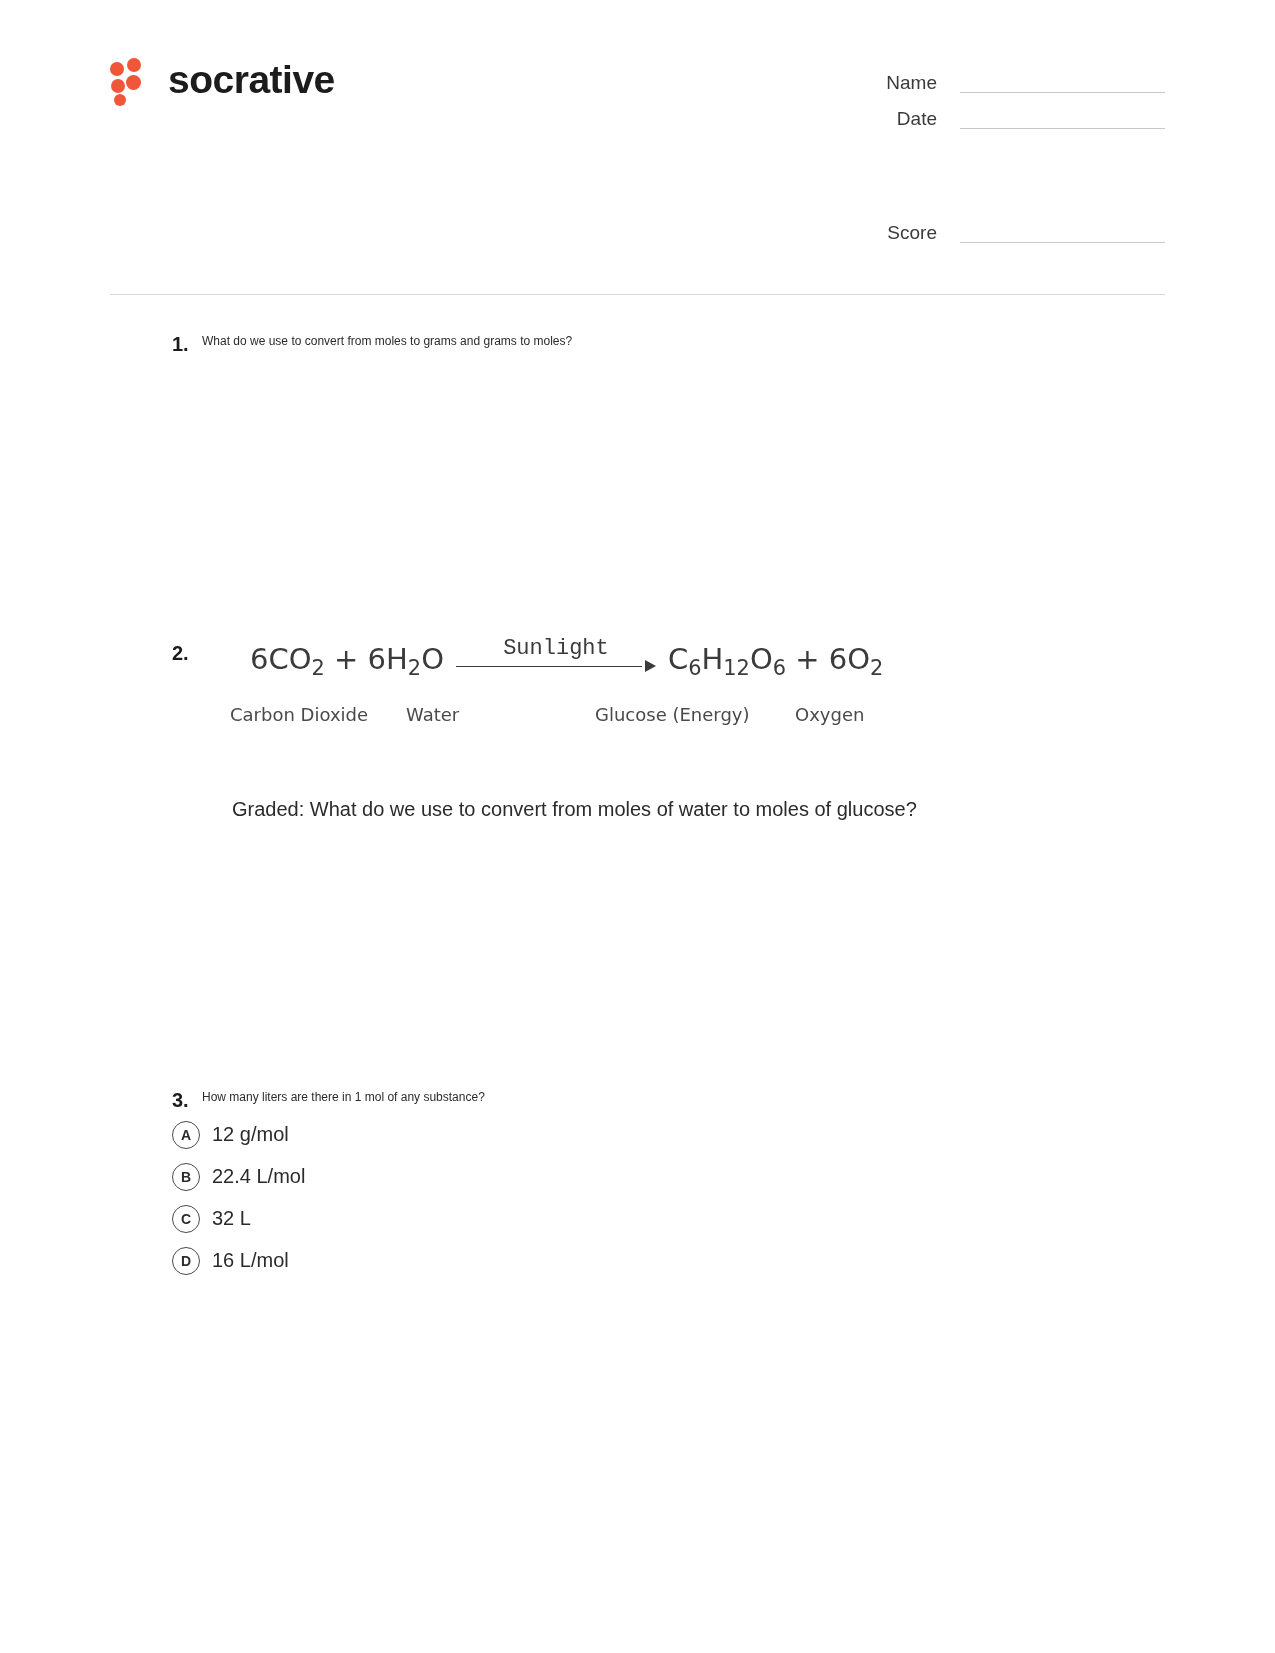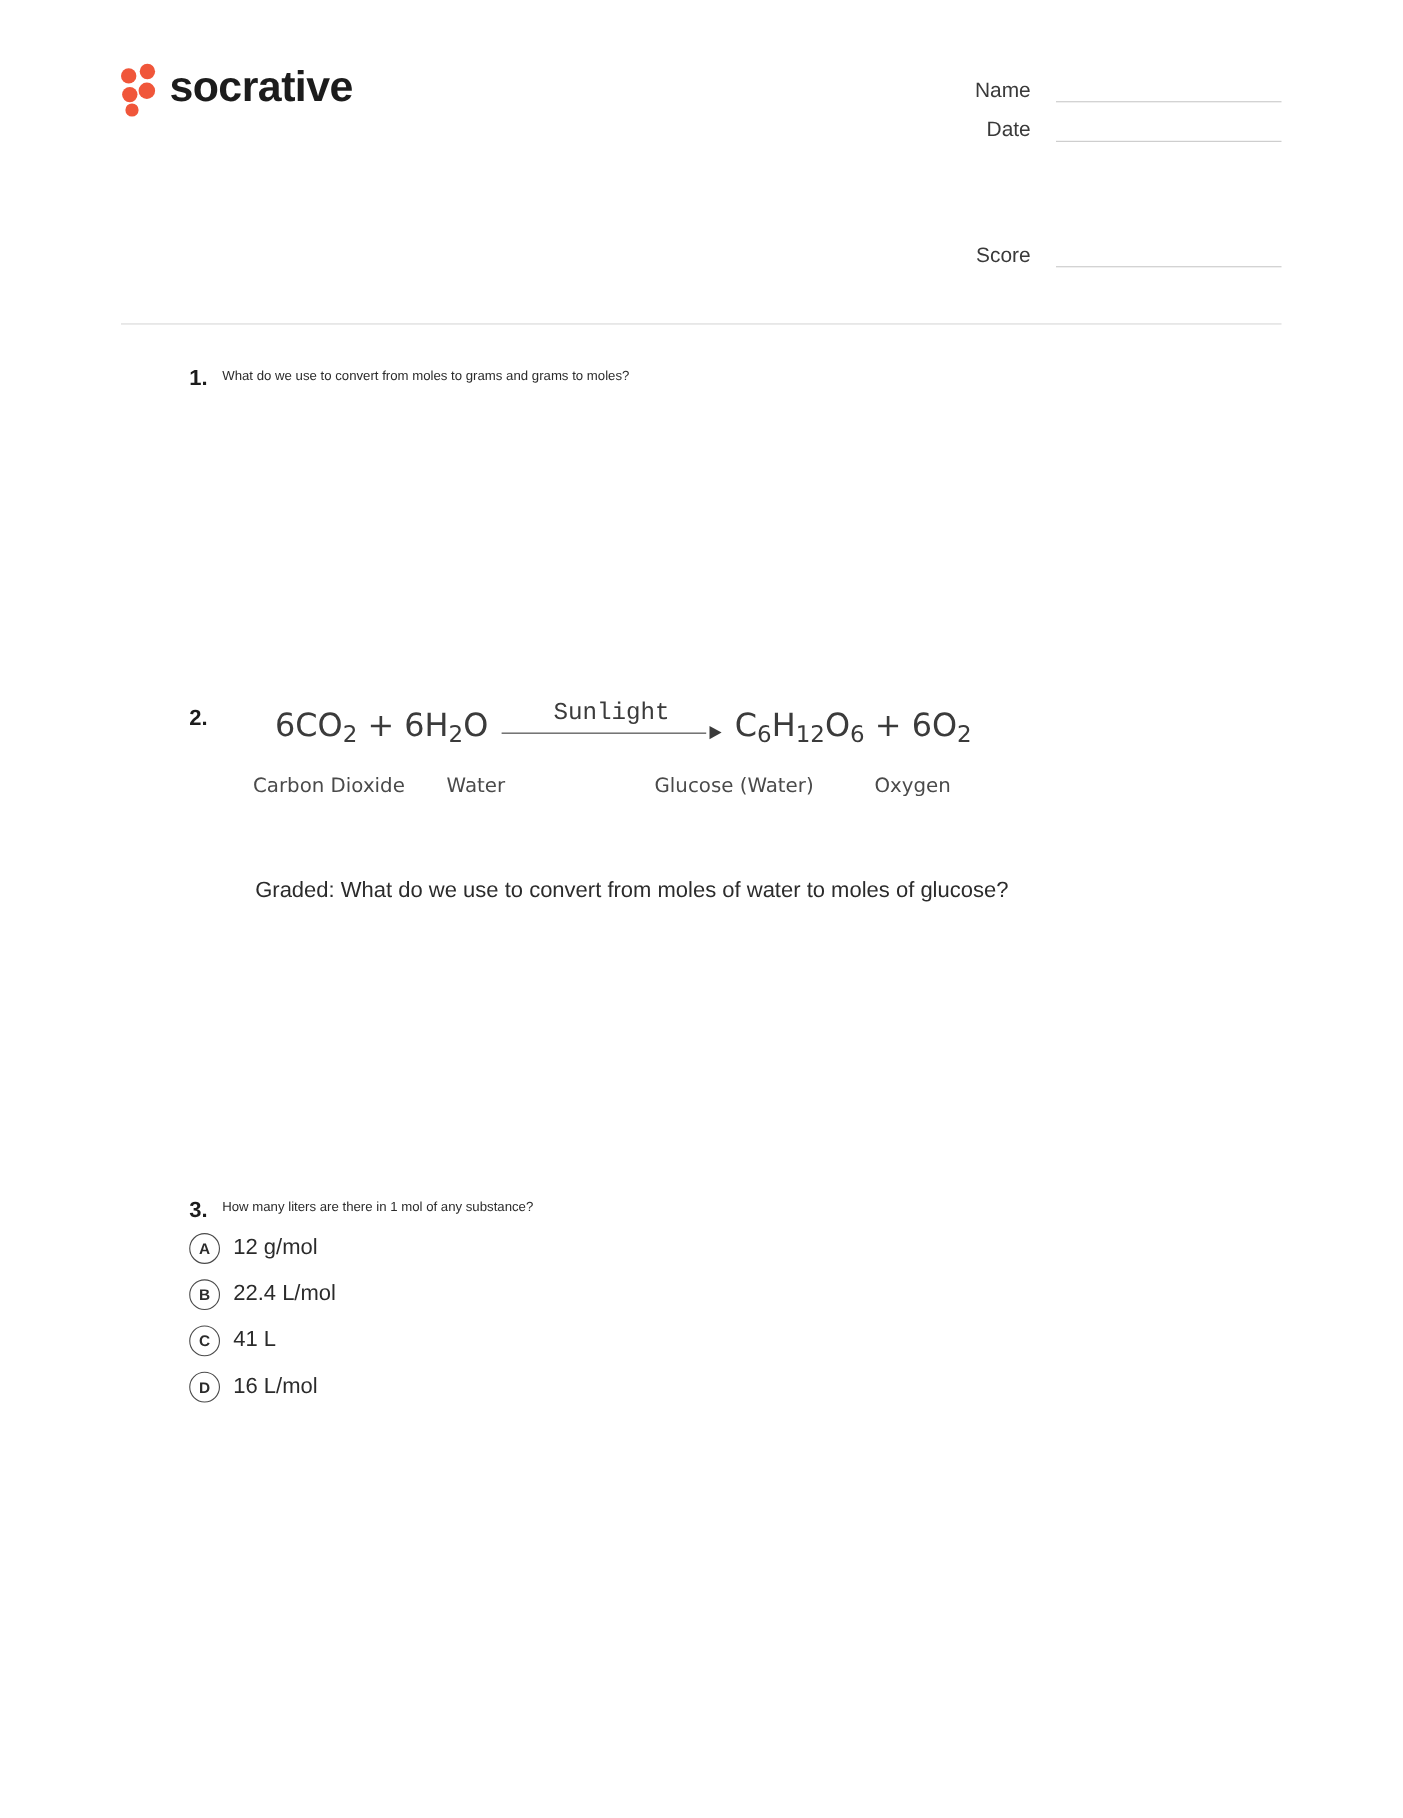--- a/index.html
+++ b/index.html
@@ -26,20 +26,21 @@
   
   .header {
     display: flex;
     justify-content: space-between;
     align-items: flex-start;
     padding-top: 58px;
   }
   .brand {
     display: flex;
     align-items: center;
+    gap: 14px;
   }
   .brand-mark {
     width: 44px;
     height: 44px;
     position: relative;
     flex: none;
   }
   .brand-mark span {
     position: absolute;
     background: #f0563a;
@@ -276,21 +277,21 @@
           <span class="eq-arrow-head"></span>
         </span>
         <span>
           <span>C</span><span class="eq-sub">6</span><span>H</span><span class="eq-sub">12</span><span>O</span><span class="eq-sub">6</span>
           <span>+ 6O</span><span class="eq-sub">2</span>
         </span>
       </div>
       <div class="eq-labels">
         <span class="lbl-co2">Carbon Dioxide</span>
         <span class="lbl-h2o">Water</span>
-        <span class="lbl-glu">Glucose (Water)</span>
+        <span class="lbl-glu">Glucose (Energy)</span>
         <span class="lbl-o2">Oxygen</span>
       </div>
     </div>
 
     <div class="q2-prompt">Graded: What do we use to convert from moles of water to moles of glucose?</div>
   </div>
 
   <div class="question" id="q3">
     <div class="q-number">3.</div>
     <div class="q-text">How many liters are there in 1 mol of any substance?</div>
@@ -299,21 +300,21 @@
       <div class="choice">
         <div class="choice-letter">A</div>
         <div class="choice-text">12 g/mol</div>
       </div>
       <div class="choice">
         <div class="choice-letter">B</div>
         <div class="choice-text">22.4 L/mol</div>
       </div>
       <div class="choice">
         <div class="choice-letter">C</div>
-        <div class="choice-text">41 L</div>
+        <div class="choice-text">32 L</div>
       </div>
       <div class="choice">
         <div class="choice-letter">D</div>
         <div class="choice-text">16 L/mol</div>
       </div>
     </div>
   </div>
 
 </div>
 

